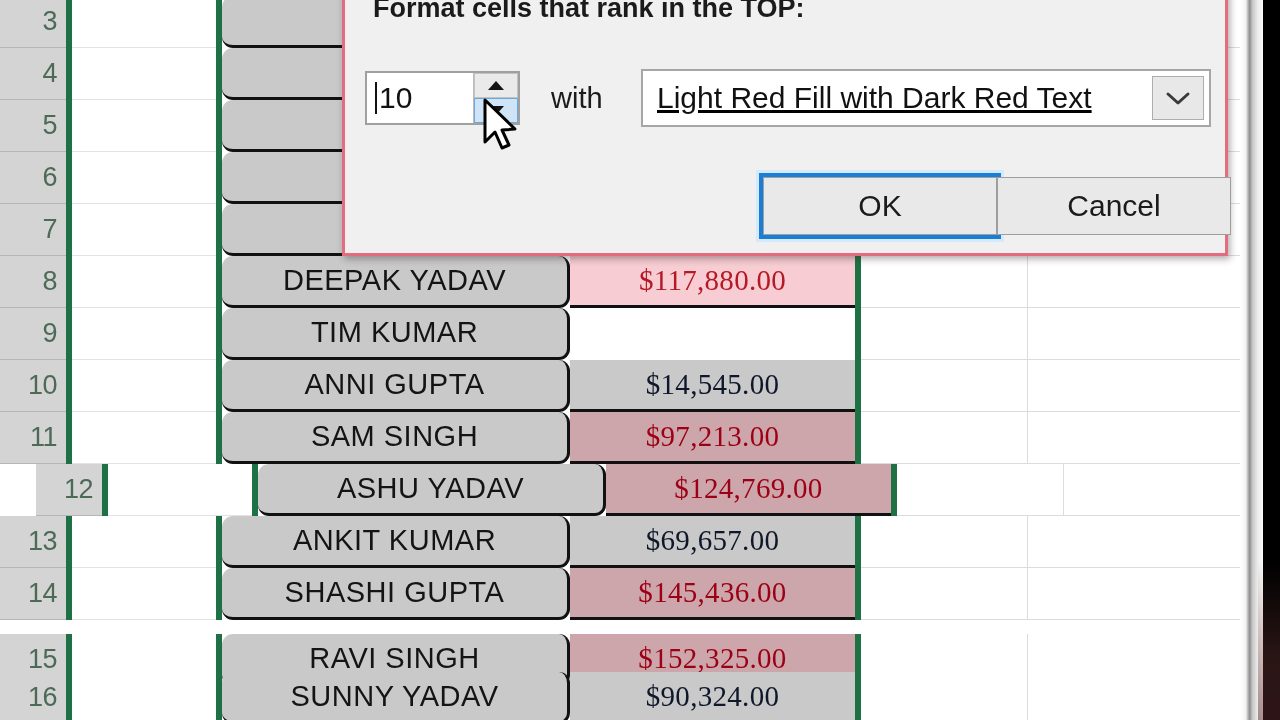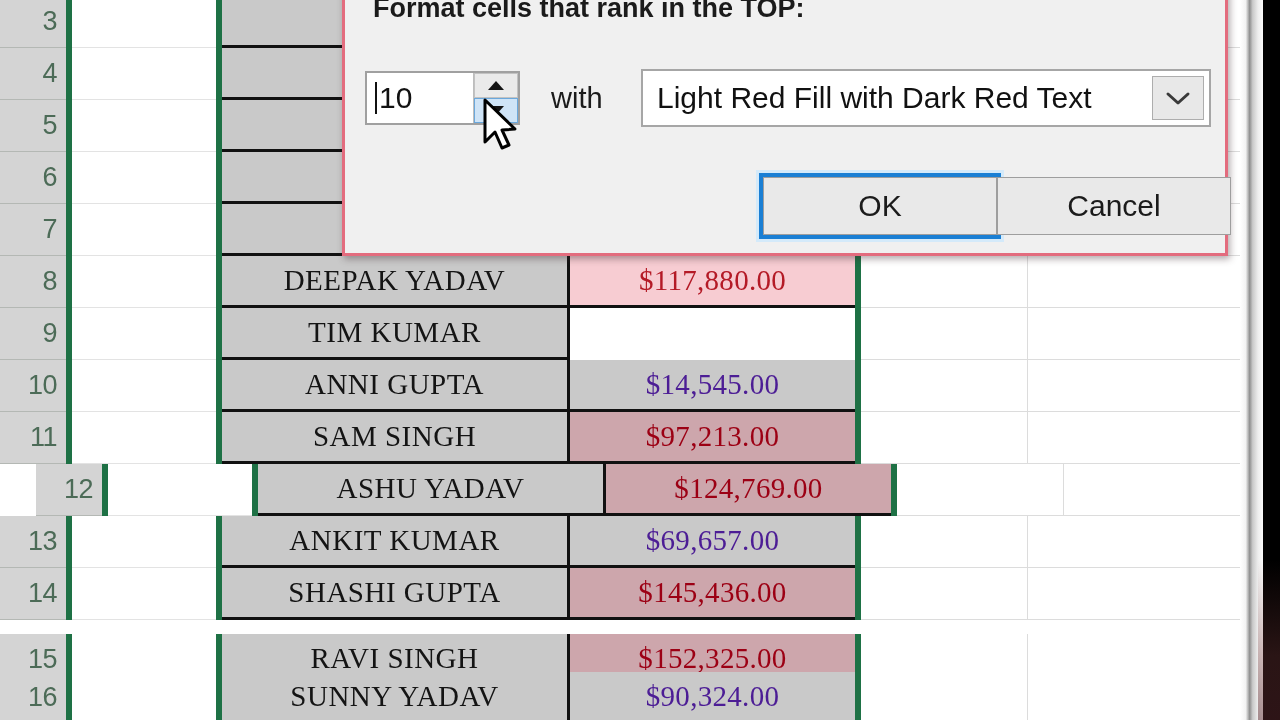--- a/index.html
+++ b/index.html
@@ -83,42 +83,43 @@
     position: absolute;
     left: 222px; top: 0;
     width: 348px; height: 52px;
     background: #c9c9c9;
     border-bottom: 3px solid #111111;
     border-right: 3px solid #111111;
     box-sizing: border-box;
     display: flex;
     align-items: center;
     justify-content: center;
-    font-family: Liberation Serif, serif;
+    font-family: Liberation Sans, sans-serif;
     font-size: 29px;
     color: #141414;
     letter-spacing: 0.5px;
     white-space: nowrap;
     overflow: hidden;
+    border-radius: 11px;
   }
 
   
   .cell-value {
     position: absolute;
     left: 570px; top: 0;
     width: 285px; height: 52px;
     background: #c9c9c9;
     border-bottom: 3px solid #111111;
     box-sizing: border-box;
     display: flex;
     align-items: center;
     justify-content: center;
     font-family: "Liberation Serif", serif;
     font-size: 29px;
-    color: #4c1d95;
+    color: #0f172a;
     letter-spacing: 0.3px;
     white-space: nowrap;
   }
 
   .cell-value.hl {
     background: #cda6ac;
     color: #9c0014;
   }
   .cell-value.hl-light {
     background: #f7ccd2;
@@ -261,20 +262,21 @@
   
   #format-dropdown {
     position: absolute;
     left: 296px; top: 102px;
     width: 570px; height: 58px;
     background: #ffffff;
     border: 2px solid #a6a6a6;
     box-sizing: border-box;
     display: flex;
     align-items: center;
+    text-decoration: underline;
   }
   #dd-text {
     flex: 1;
     padding-left: 14px;
     font-family: "Liberation Sans", sans-serif;
     font-size: 30px;
     color: #111111;
     white-space: nowrap;
     overflow: hidden;
   }

